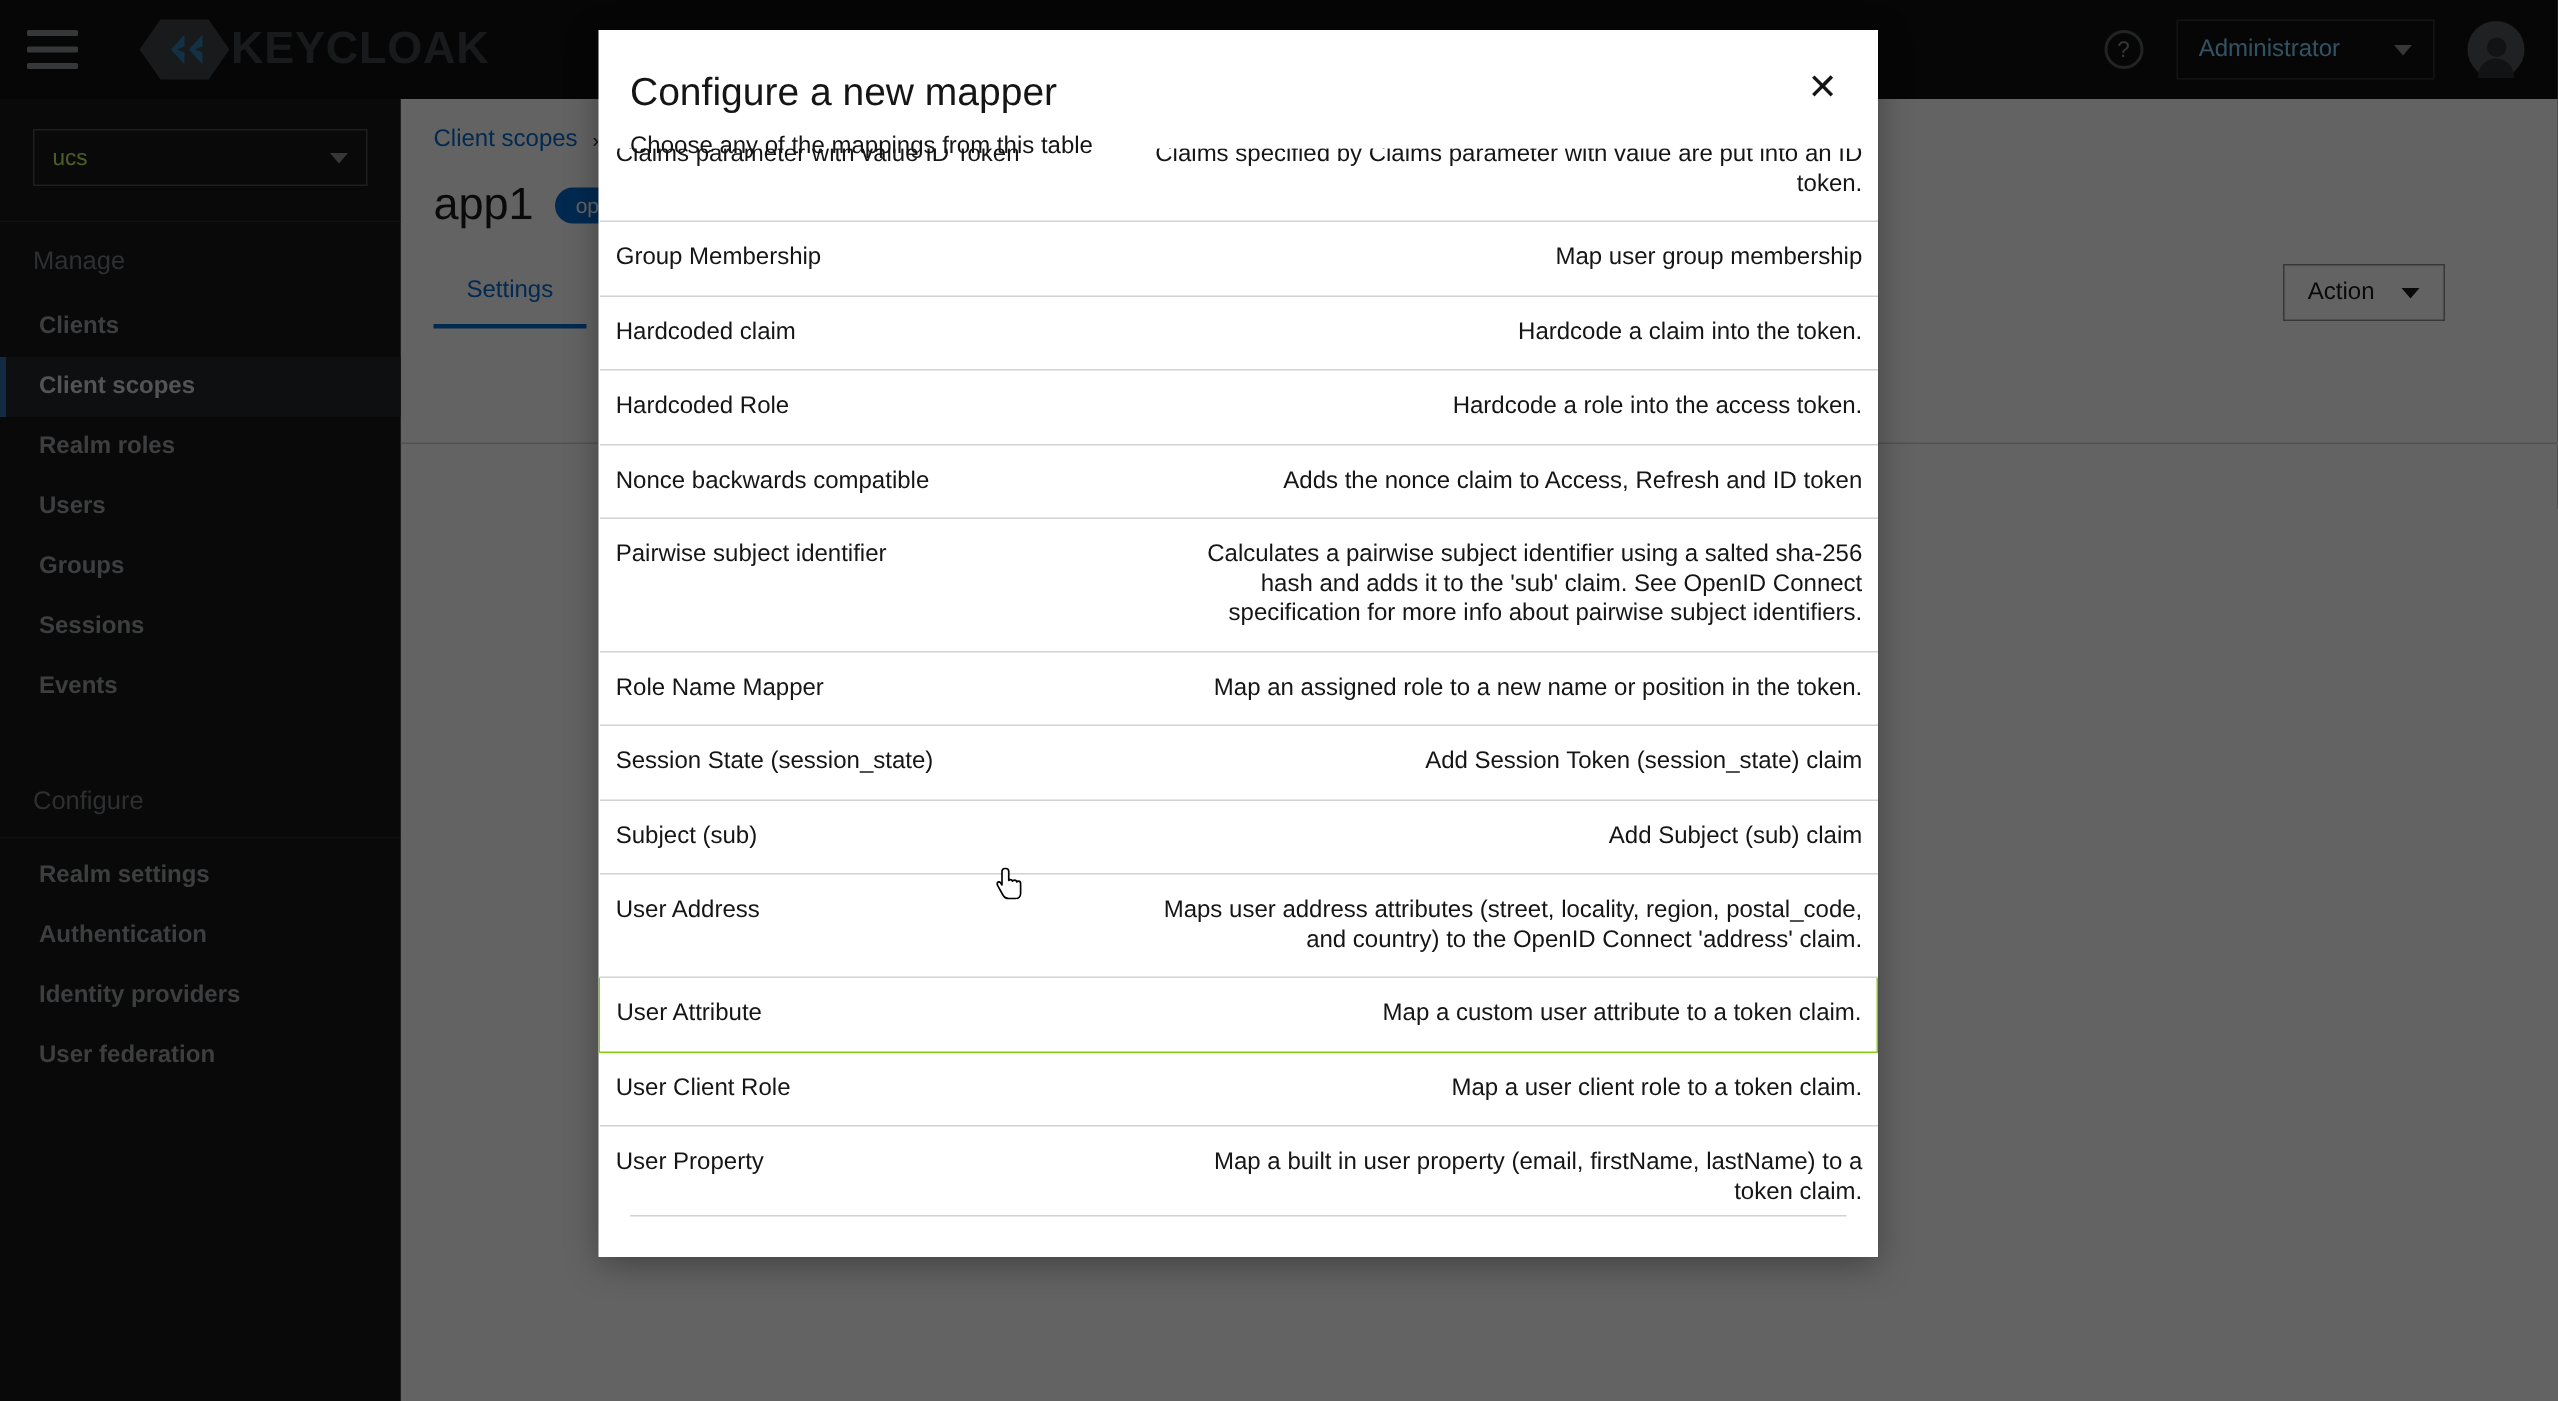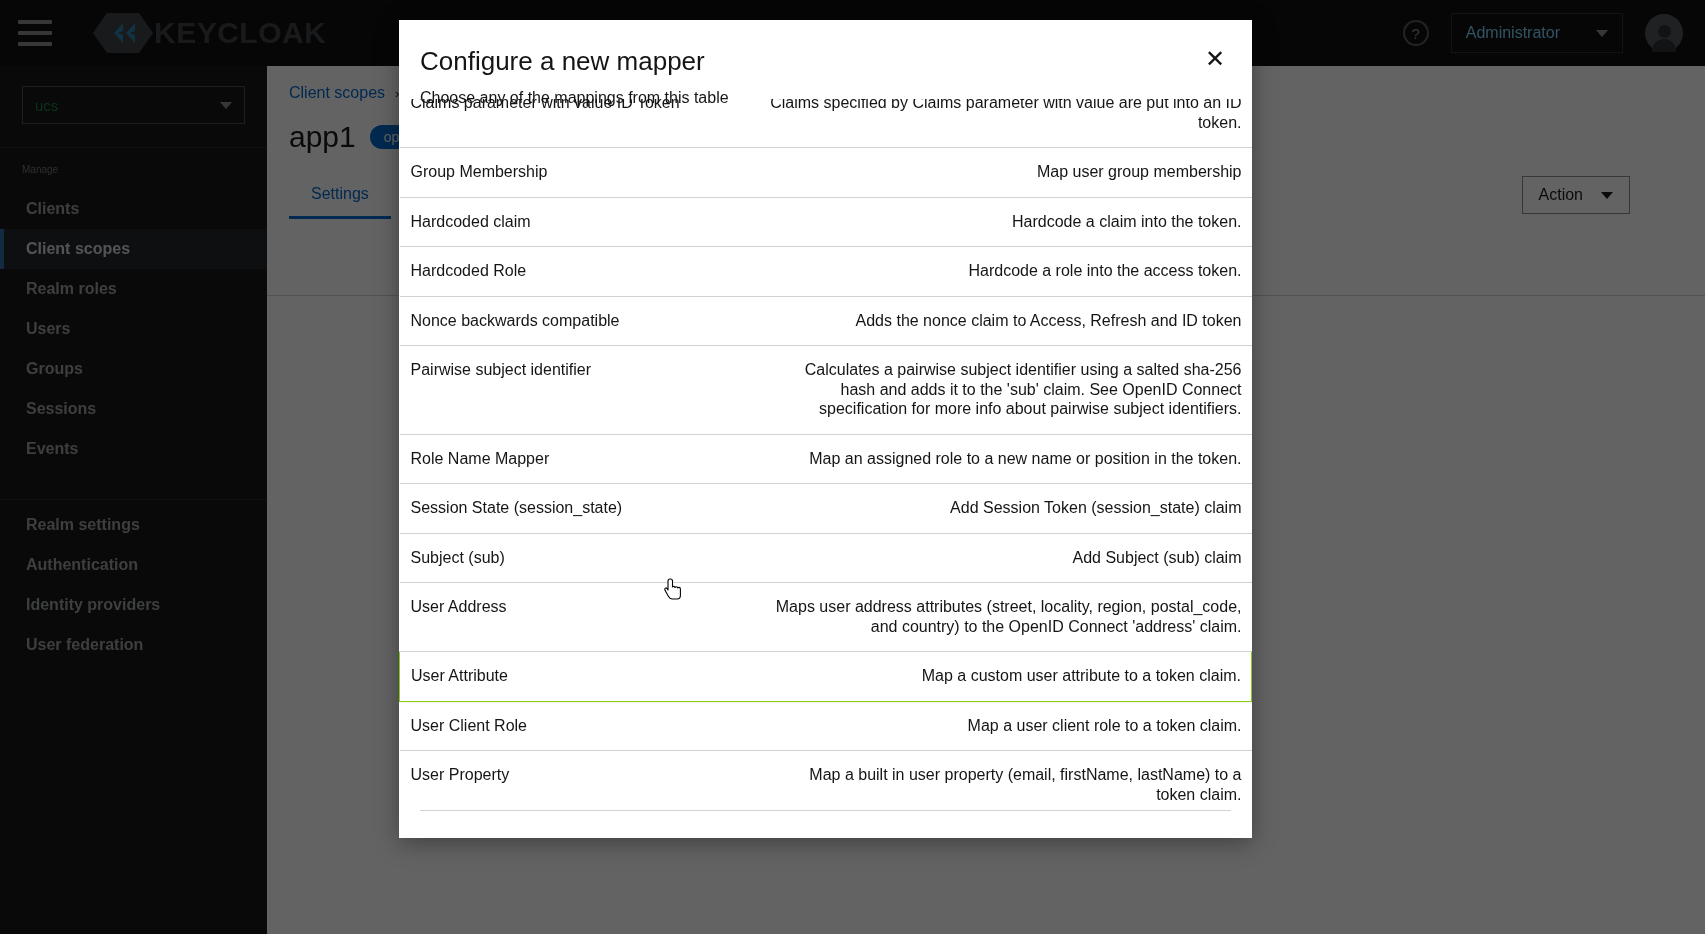--- a/index.html
+++ b/index.html
@@ -55,25 +55,25 @@
   
   .sidebar {
     position: absolute; top: 66px; left: 0; width: 267px; bottom: 0;
     background: #131313;
     z-index: 4;
   }
   .realm-select {
     margin: 20px 22px 0 22px; height: 38px;
     border: 1px solid #4a4d50; background: transparent;
     display: flex; align-items: center; justify-content: space-between;
-    padding: 0 12px; color: #15803d; font-size: 15px; cursor: pointer;
+    padding: 0 12px; color: #bef264; font-size: 15px; cursor: pointer;
   }
   .nav-sep { height: 1px; background: #232528; margin-top: 23px; }
   .nav-group-title {
-    color: #72767b; font-size: 10px; padding: 16px 22px 14px 22px;
+    color: #72767b; font-size: 17px; padding: 16px 22px 14px 22px;
   }
   .nav-item {
     display: block; color: #9b9ea1; font-size: 16px;
     padding: 11px 22px; cursor: pointer; border-left: 4px solid transparent;
     text-decoration: none;
     font-weight: bold;
   }
   .nav-item.active {
     background: #212427; color: #d2d4d6; border-left: 4px solid #2b6dab;
   }
@@ -199,20 +199,21 @@
     <div class="nav-sep"></div>
     <div class="nav-group-title">Manage</div>
     <div class="nav-item">Clients</div>
     <div class="nav-item active">Client scopes</div>
     <div class="nav-item">Realm roles</div>
     <div class="nav-item">Users</div>
     <div class="nav-item">Groups</div>
     <div class="nav-item">Sessions</div>
     <div class="nav-item">Events</div>
     <div class="nav-spacer"></div>
+    <div class="nav-group-title">Configure</div>
     <div class="nav-sep" style="margin-top:0"></div>
     <div class="nav-item" style="padding-top:16px">Realm settings</div>
     <div class="nav-item">Authentication</div>
     <div class="nav-item">Identity providers</div>
     <div class="nav-item">User federation</div>
   </div>
 
   <div class="content">
     <div class="breadcrumb">
       <a>Client scopes</a>

